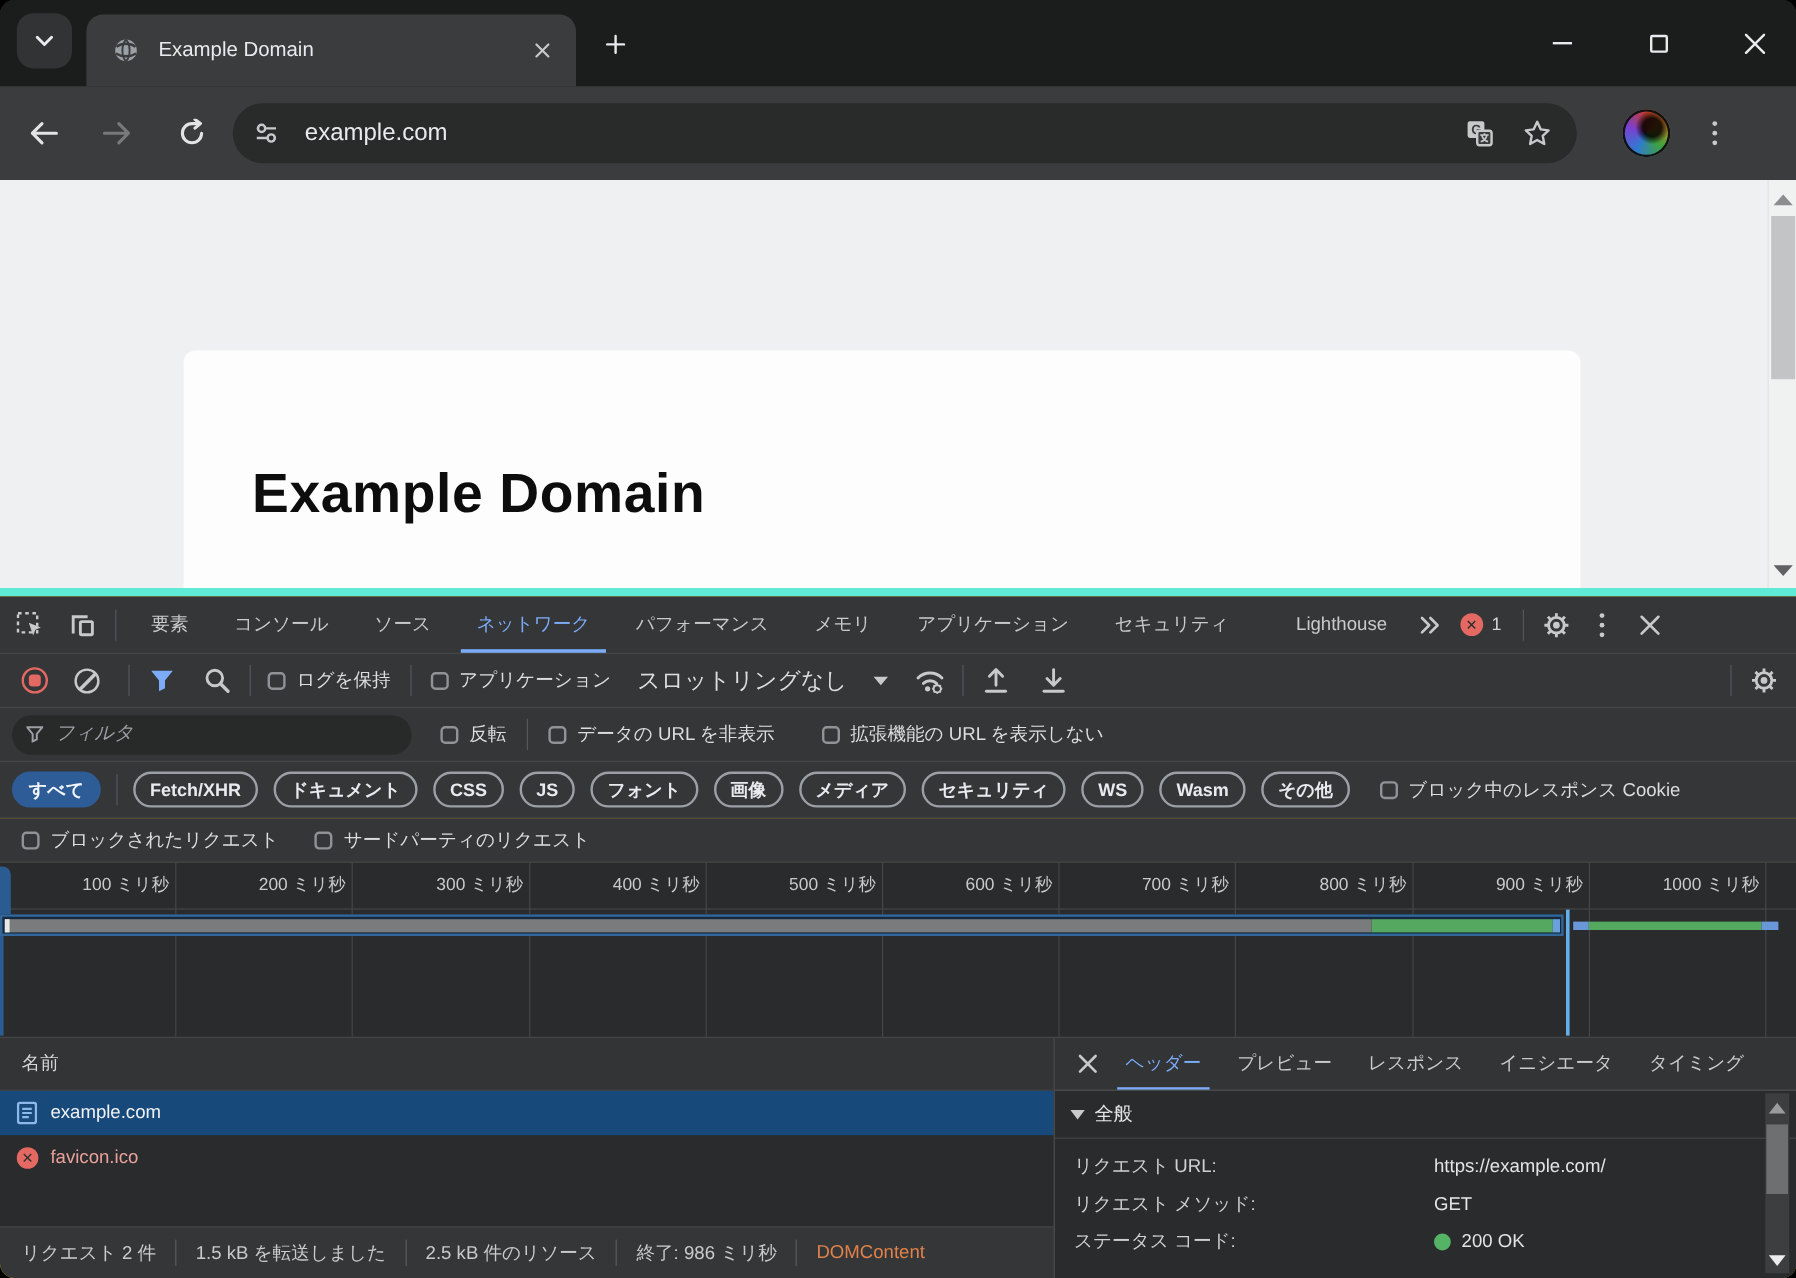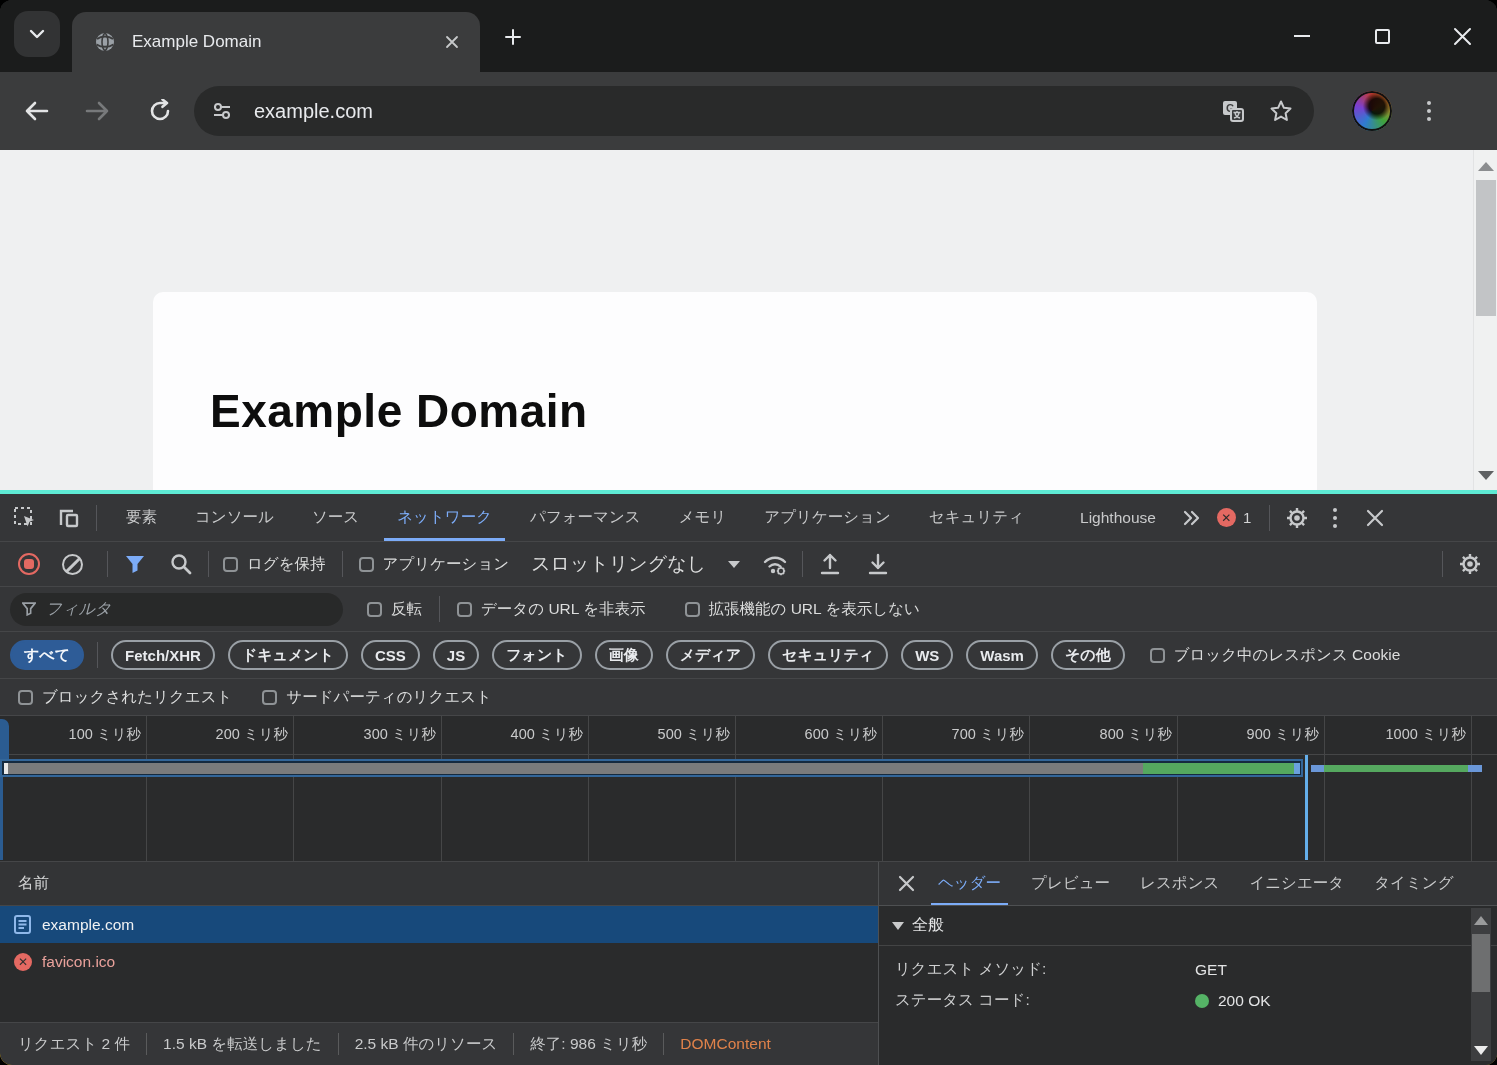--- a/index.html
+++ b/index.html
@@ -48,21 +48,21 @@
                   letter-spacing:.5px; }
   .page-scrollbar { position:absolute; right:0; top:0; width:24px; height:100%; background:#f0f1f1;
                     border-left:1px solid #e2e3e4; }
   .ps-up { position:absolute; top:12px; left:4px; width:0; height:0;
            border-left:8px solid transparent; border-right:8px solid transparent; border-bottom:9px solid #8b8d8f; }
   .ps-thumb { position:absolute; top:30px; left:2px; width:20px; height:136px; background:#c2c4c6; }
   .ps-down { position:absolute; bottom:10px; left:4px; width:0; height:0;
              border-left:8px solid transparent; border-right:8px solid transparent; border-top:9px solid #5f6163; }
 
   
-  .devtools { position:absolute; left:0; top:490px; width:100%; height:575px; background:#eab308; border-top:4px solid #5eead4; }
+  .devtools { position:absolute; left:0; top:490px; width:100%; height:575px; background:#eab308; border-top:7px solid #5eead4; }
   .bar { display:flex; align-items:center; background:#353638; border-bottom:1px solid #454648; }
   .vsep { width:1px; height:26px; background:#55565a; margin:0 10px; }
   .icon-btn { display:flex; align-items:center; justify-content:center; width:34px; height:32px; color:#c7c9cb; }
 
   .dt-tabbar { height:48px; padding-left:8px; }
   .dt-tab { color:#c9cacb; font-size:15.5px; padding:0 19px; height:100%; display:flex; align-items:center; position:relative; white-space:nowrap; }
   .dt-tab.active { color:#7cacf8; }
   .dt-tab.active::after { content:""; position:absolute; left:6px; right:6px; bottom:0; height:3px; background:#7cacf8; }
   .err-badge { display:flex; align-items:center; gap:7px; margin:0 8px; }
   .err-circle { width:19px; height:19px; border-radius:50%; background:#e46962; color:#2c2c2c; font-size:12px; font-weight:700;
@@ -529,20 +529,24 @@
         <span class="det-tab">イニシエータ</span>
         <span class="det-tab">タイミング</span>
       </div>
       <div class="det-body">
         <div class="gen-header">
           <span class="tri-down"></span>
           <span>全般</span>
         </div>
         <div class="det-fields">
           <div class="det-field">
+            <span class="det-label">リクエスト URL:</span>
+            <span class="det-value">https://example.com/</span>
+          </div>
+          <div class="det-field">
             <span class="det-label">リクエスト メソッド:</span>
             <span class="det-value">GET</span>
           </div>
           <div class="det-field">
             <span class="det-label">ステータス コード:</span>
             <span class="det-value">
                 <span class="status-dot"></span>
                 <span>200 OK</span>
               </span>
           </div>

